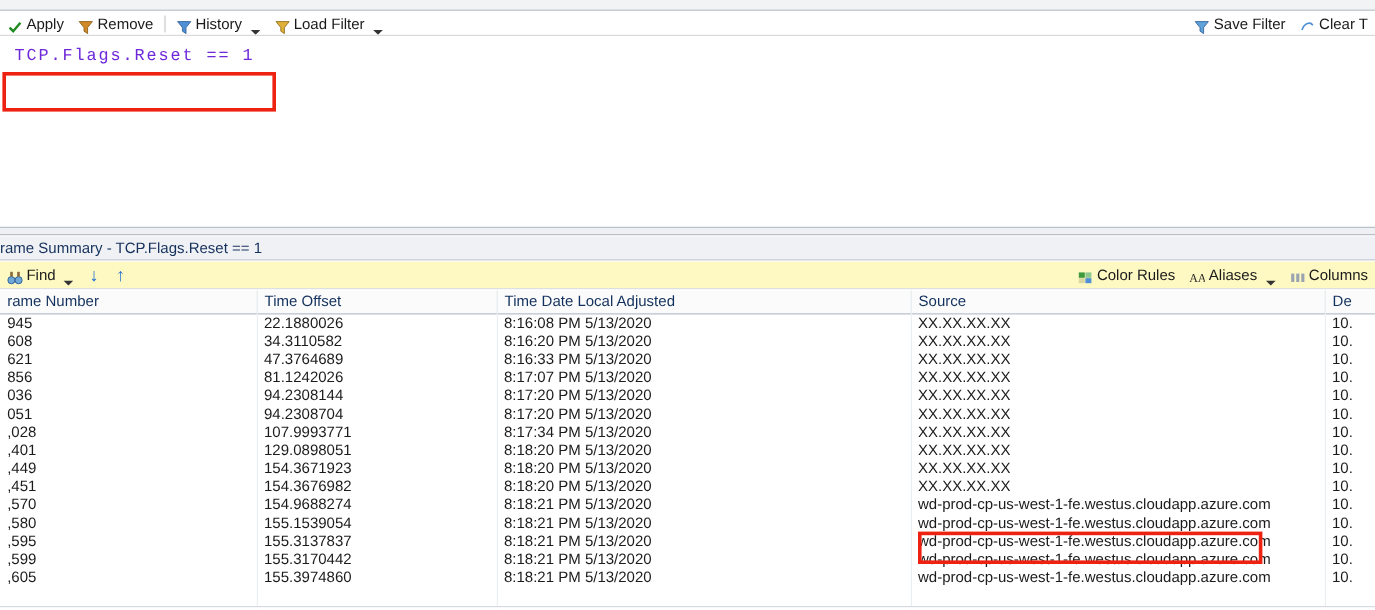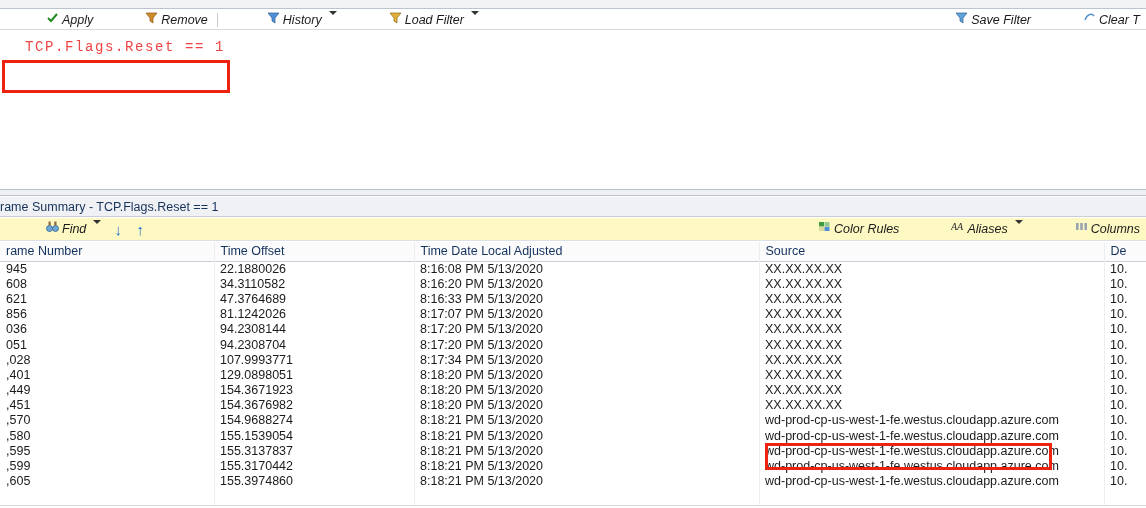--- a/index.html
+++ b/index.html
@@ -27,52 +27,52 @@
   
   .filter-toolbar {
     position: absolute; left: 0; top: 10px; width: 1146px; height: 19px;
     background: #ffffff;
     display: flex; align-items: center;
     font-size: 12.5px;
     color: #1a1a1a;
     white-space: nowrap;
   }
   .tb-item {
-    display: inline-flex; align-items: flex-start; gap: 3px;
-    padding: 0 6px; height: 18px; cursor: default; font-style: italic;
+    display: inline-flex; align-items: flex-end; gap: 3px;
+    padding: 0 6px; height: 18px; cursor: default;
   }
   .tb-item .lbl { line-height: 18px; }
   .tb-sep {
     width: 1px; height: 14px; background: #c9c9c9; margin: 0 3px;
   }
   .caret {
     display: inline-block; width: 0; height: 0;
     border-left: 4px solid transparent;
     border-right: 4px solid transparent;
     border-top: 4px solid #333;
     margin-left: 4px;
   }
   .spacer { flex: 1 1 auto; }
 
   
-  .ico { display: inline-block; position: relative; width: 13px; height: 13px; flex: 0 0 13px; margin-left: 40px; }
+  .ico { display: inline-block; position: relative; width: 13px; height: 13px; flex: 0 0 13px; }
   .ico svg { display: block; width: 13px; height: 13px; }
 
   
   .filter-area {
     position: absolute; left: 0; top: 29px; width: 1146px; height: 160px;
     background: #ffffff;
     border-top: 1px solid #d9d9d9;
   }
   .filter-text {
-    position: absolute; left: 25px; top: 9px;
+    position: absolute; left: 12px; top: 9px;
     font-family: "Liberation Mono", "DejaVu Sans Mono", monospace;
     font-size: 14px;
     letter-spacing: 1.6px;
-    color: #ef4444;
+    color: #6d28d9;
     white-space: pre;
   }
   
   .redbox-filter {
     position: absolute;
     left: 2px; top: 30px; width: 228px; height: 33px;
     border: 3px solid #ee2211;
     background: transparent;
     pointer-events: none;
   }

